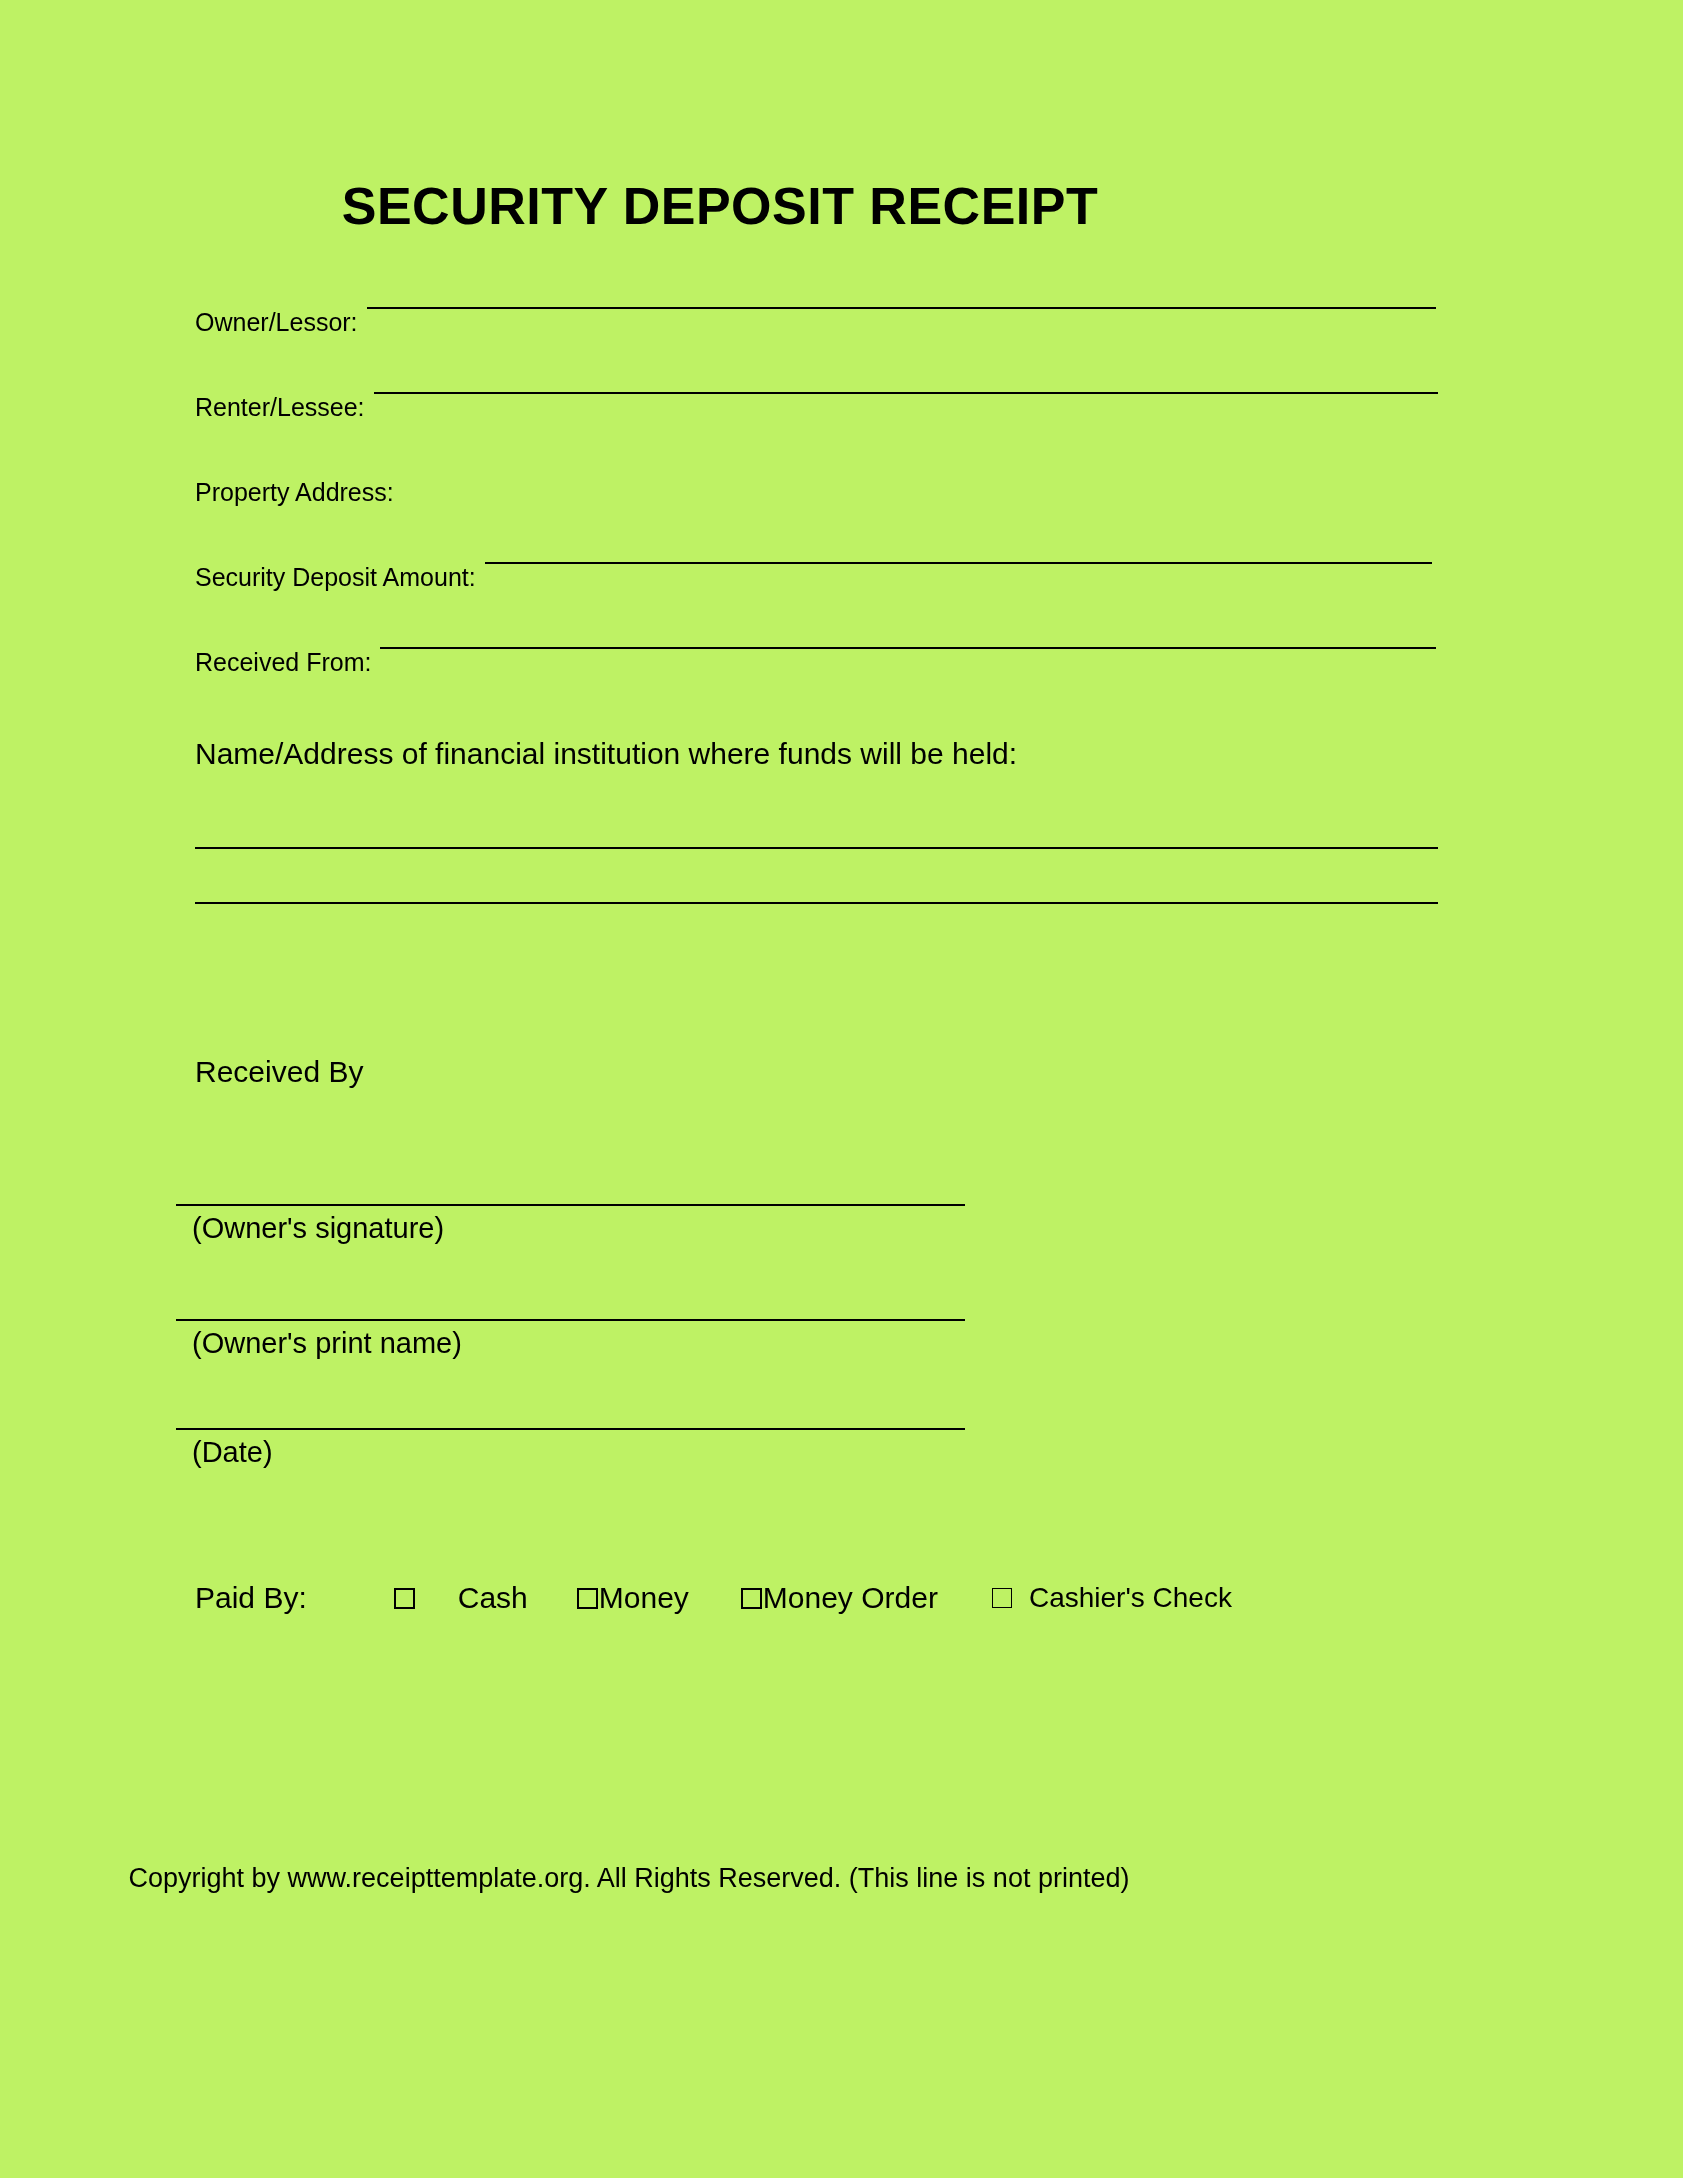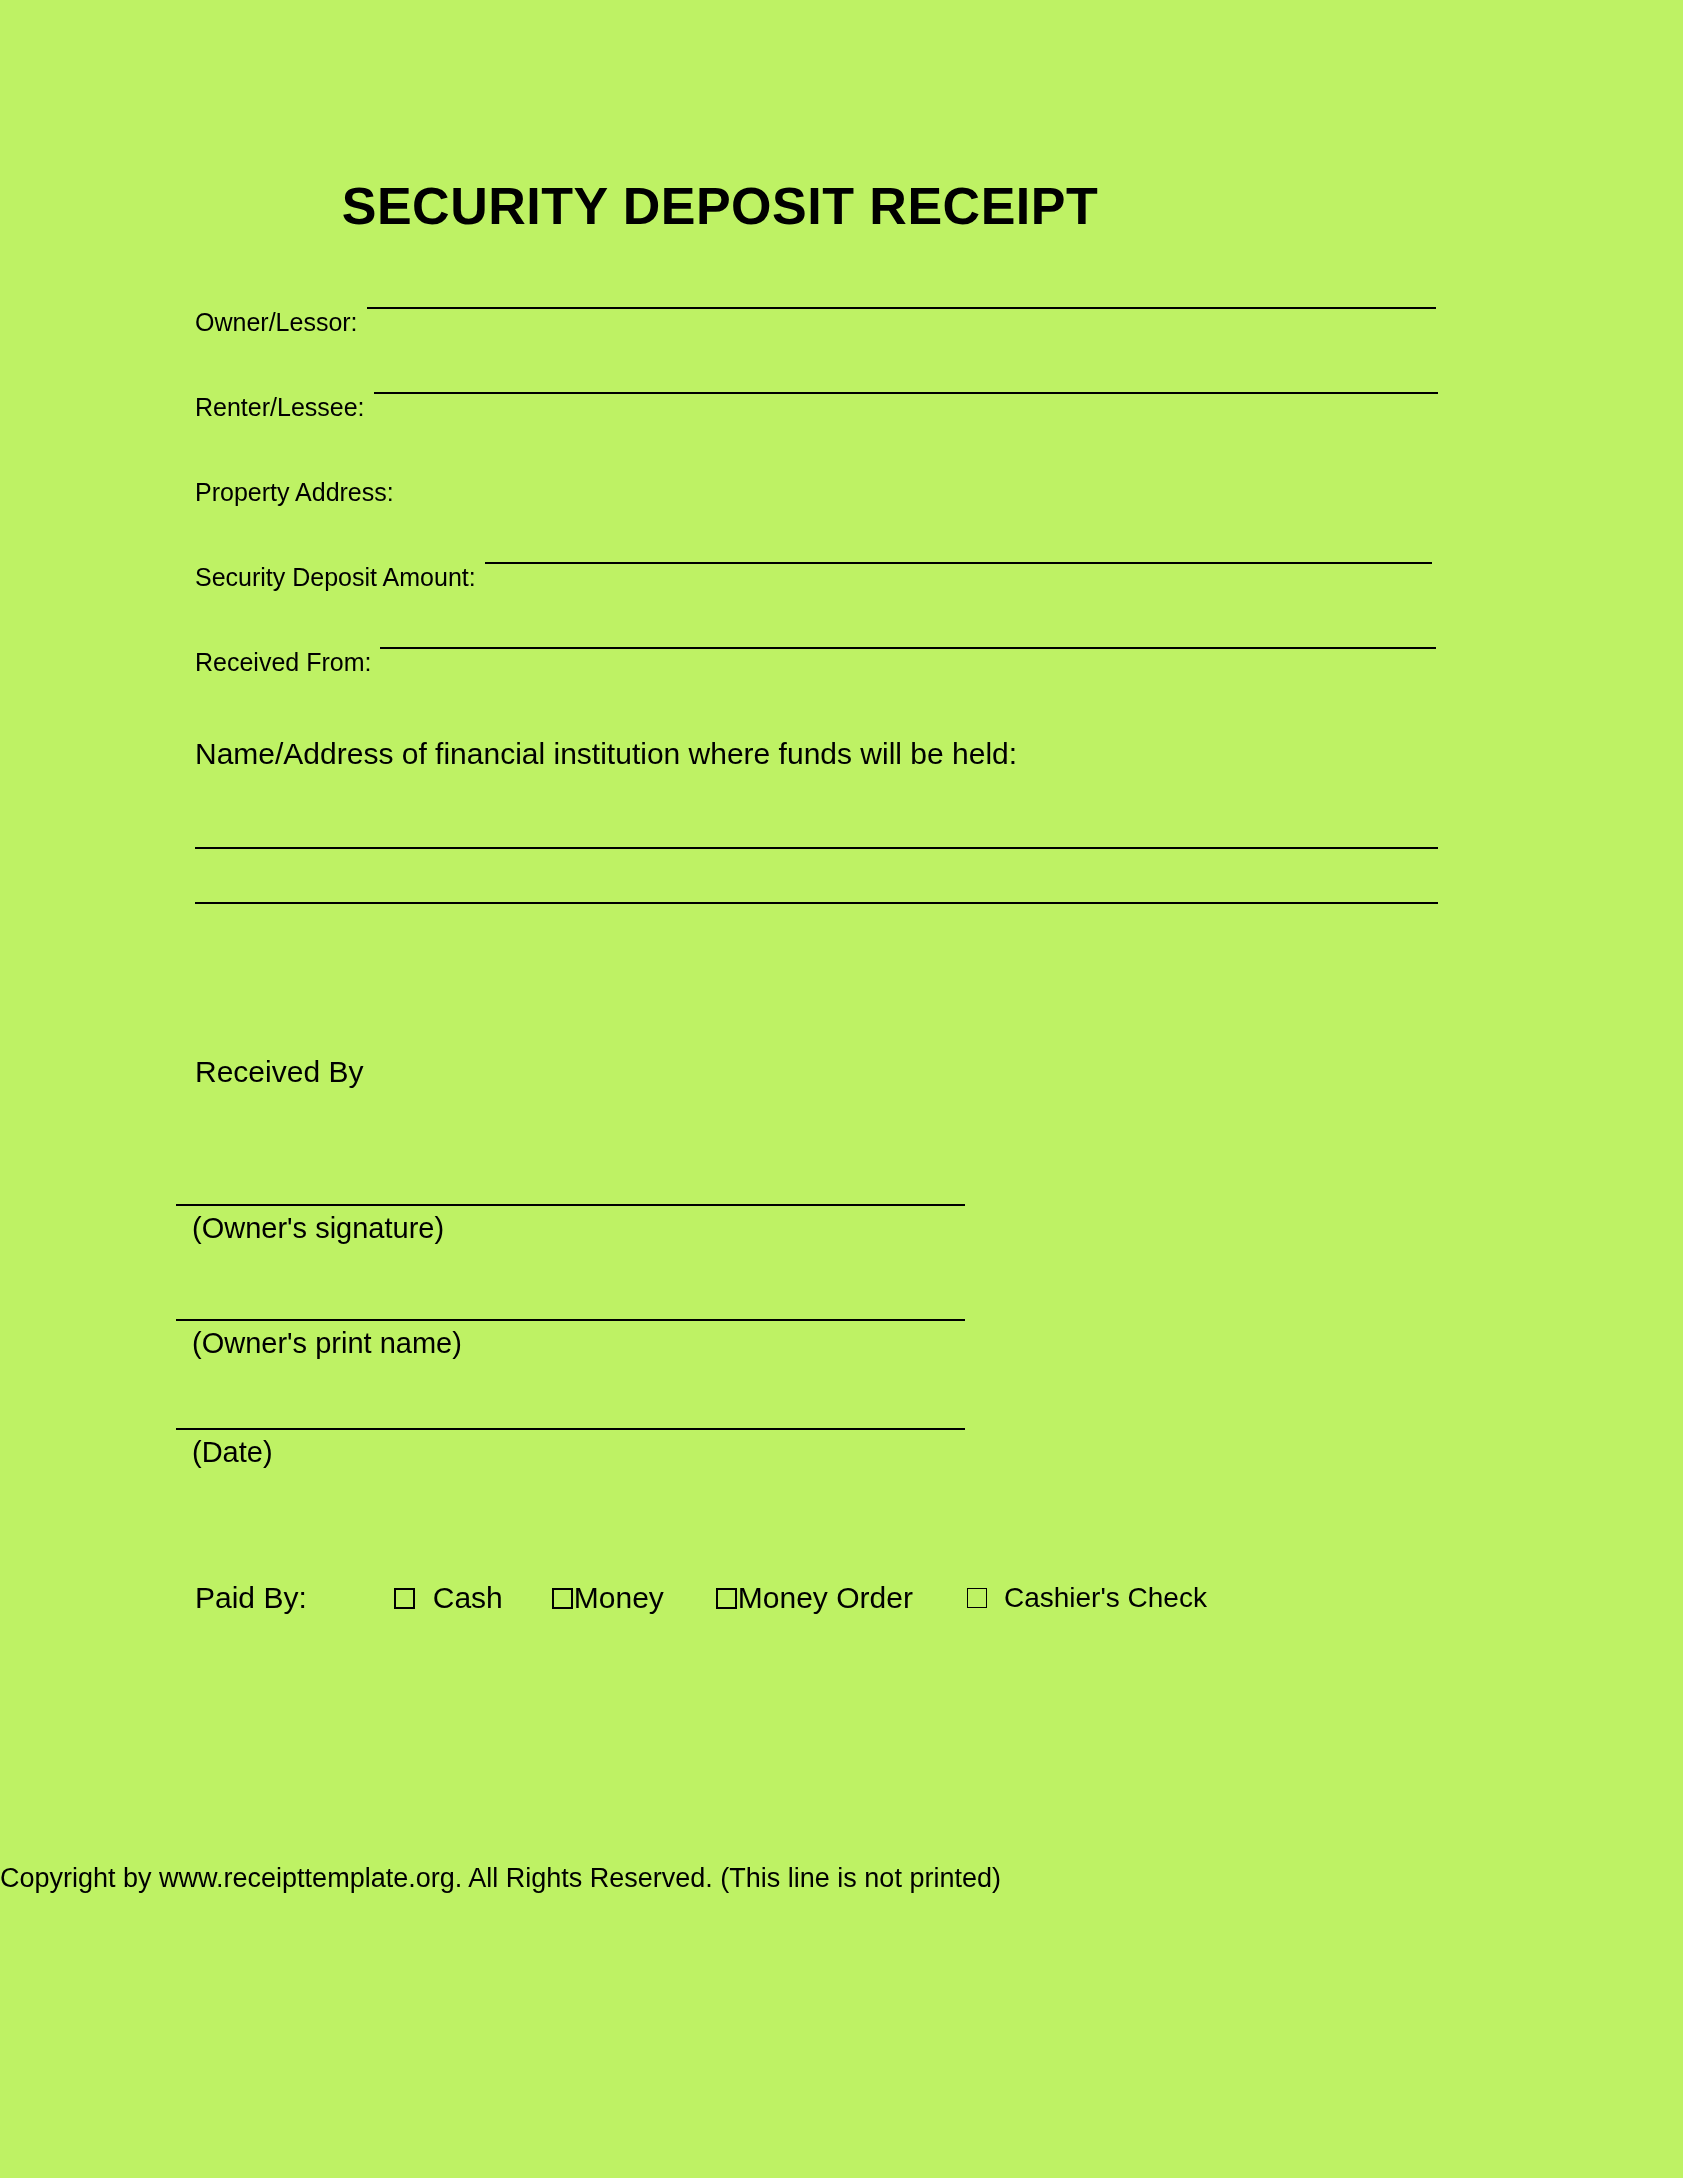--- a/index.html
+++ b/index.html
@@ -164,39 +164,39 @@
   .pay-option .box {
     display: inline-block;
     width: 21px;
     height: 21px;
     border: 2px solid #000;
     box-sizing: border-box;
     flex: 0 0 auto;
   }
 
   
-  .opt-cash      { margin-left: 87px; }
+  .opt-cash      { margin-left: 87px; gap: 25px; }
   .opt-cash .box      { margin-right: 18px; }
 
   .opt-check     { margin-left: 49px; }
   .opt-check .box     { margin-right: 1px; }
 
   .opt-money     { margin-left: 52px; }
   .opt-money .box     { margin-right: 1px; }
 
   .opt-cashier   { margin-left: 54px; font-size: 28px; }
   .opt-cashier .box   { margin-right: 17px; width: 20px; height: 20px; border-width: 1.8px; }
 
   
   .footer-note {
     position: absolute;
     left: 0;
     top: 1865px;
     width: 1428px;
-    text-align: left;
+    text-align: center;
     padding-right: 170px;
     box-sizing: border-box;
     font-size: 27px;
     line-height: 1;
     white-space: nowrap;
   }
 </style>
 </head>
 <body>
 

